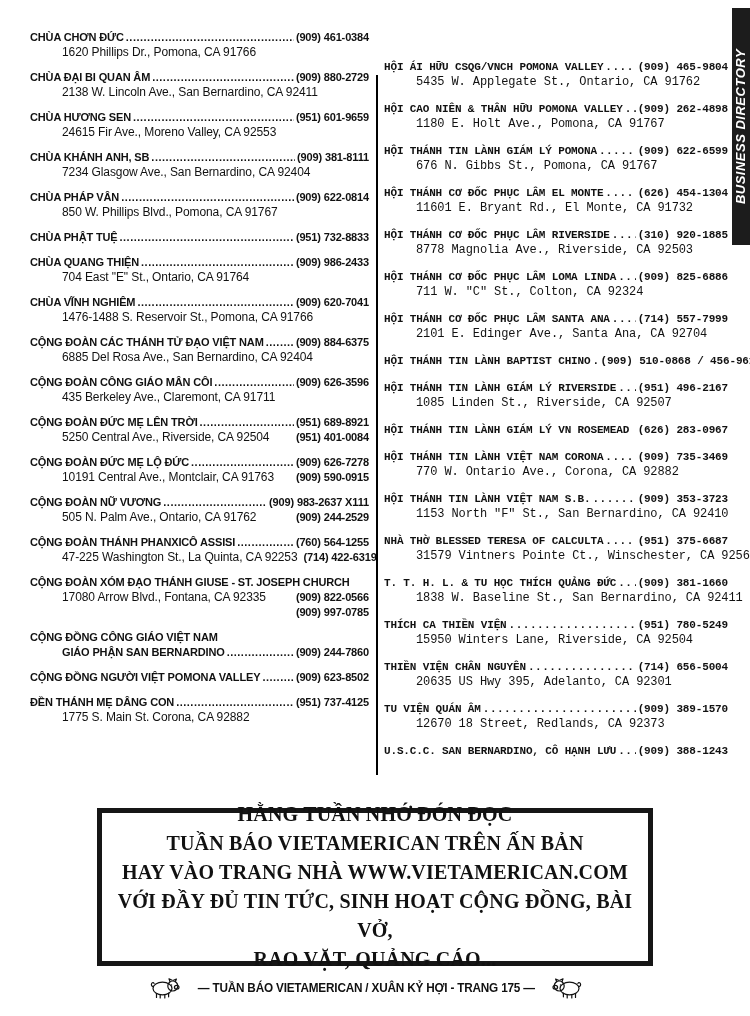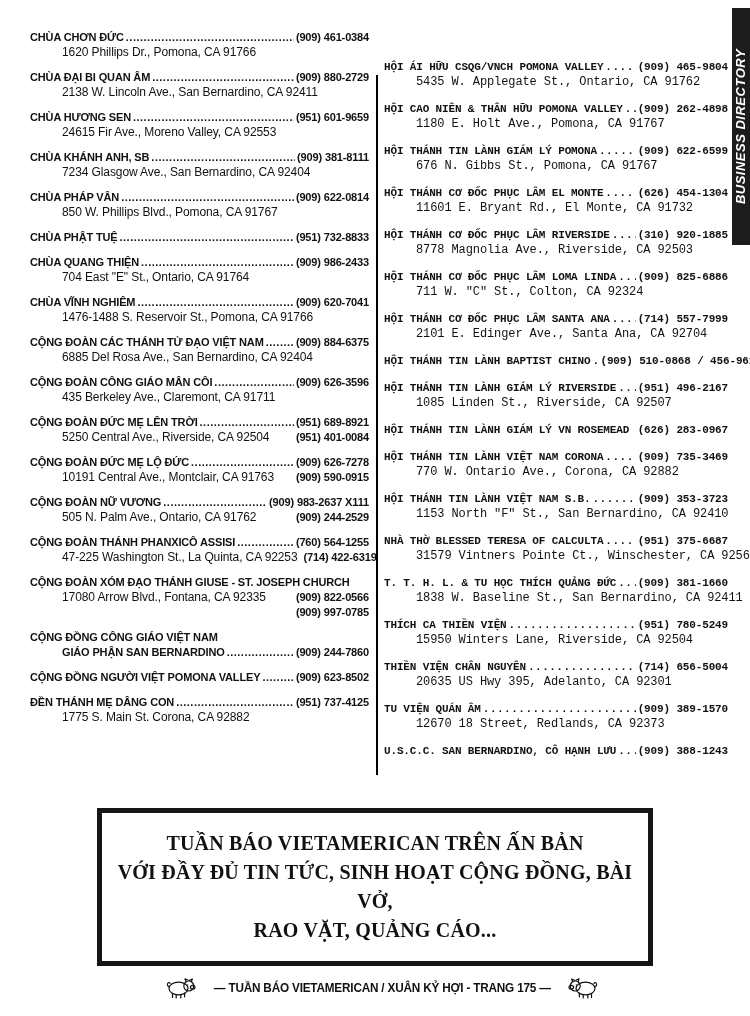--- a/index.html
+++ b/index.html
@@ -38,21 +38,21 @@
   
   .banner {
     position:absolute; left:97px; top:808px; width:556px; height:158px;
     border:5px solid #161616;
     display:flex; flex-direction:column; justify-content:center; align-items:center;
     font-family:"Liberation Serif", serif; font-weight:bold;
     font-size:20px; line-height:29px; text-align:center; letter-spacing:0.2px;
   }
   
   .footer {
-    position:absolute; left:16px; top:972px; width:732px; height:32px;
+    position:absolute; left:0; top:972px; width:732px; height:32px;
     display:flex; align-items:center; justify-content:center; gap:7px;
   }
   .footer-text { font-weight:bold; font-size:12.5px; letter-spacing:-0.2px; transform:scaleX(0.94); }
   .pig svg { display:block; }
   .pig.flip svg { transform:scaleX(-1); }
 </style>
 </head>
 <body>
 
 <div class="col col-left">
@@ -417,21 +417,23 @@
         <span class="phone">(909) 388-1243</span>
       </div>
     </div>
   </div>
 
 <div class="sidebar">
   <span class="sidebar-label">BUSINESS DIRECTORY</span>
 </div>
 
 <div class="banner">
+  <div>HẰNG TUẦN NHỚ ĐÓN ĐỌC</div>
   <div>TUẦN BÁO VIETAMERICAN TRÊN ẤN BẢN</div>
+  <div>HAY VÀO TRANG NHÀ WWW.VIETAMERICAN.COM</div>
   <div>VỚI ĐẦY ĐỦ TIN TỨC, SINH HOẠT CỘNG ĐỒNG, BÀI VỞ,</div>
   <div>RAO VẶT, QUẢNG CÁO...</div>
 </div>
 
 <div class="footer">
   <span class="pig">
     <svg width="30" height="22" viewBox="0 0 30 22">
       <g fill="none" stroke="#111" stroke-width="1.2" stroke-linecap="round" stroke-linejoin="round">
         <ellipse cx="12.5" cy="11.5" rx="9.5" ry="6.3"></ellipse>
         <circle cx="22.8" cy="9" r="5"></circle>

